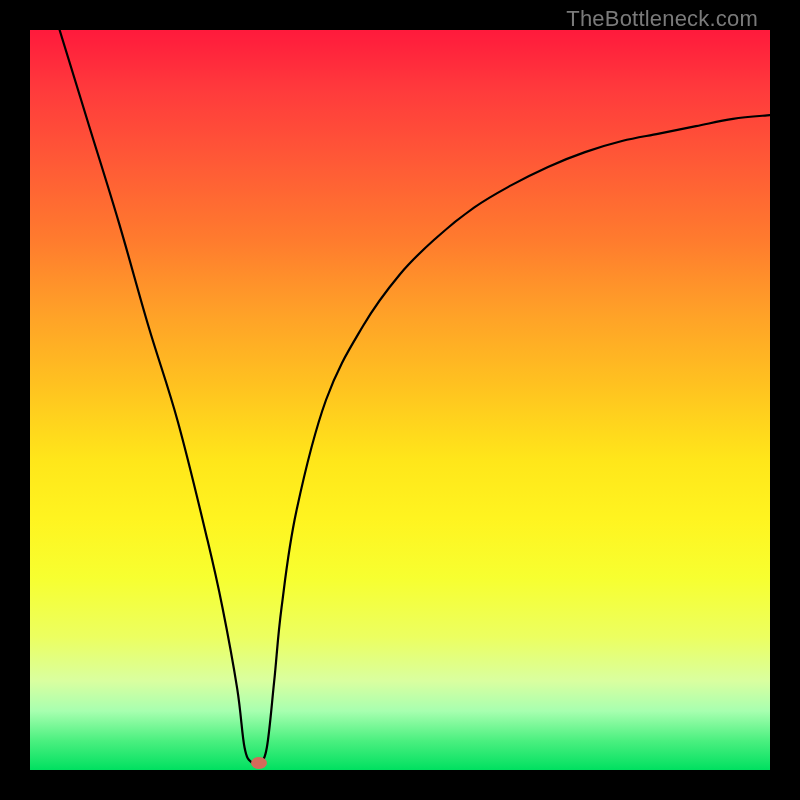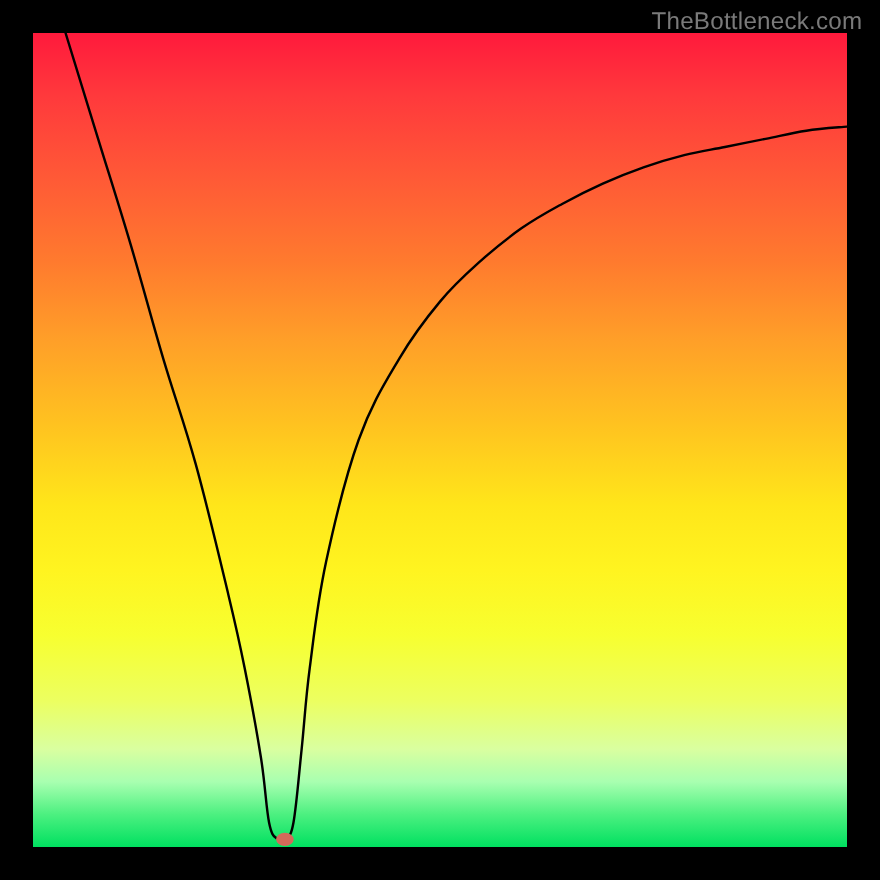--- a/index.html
+++ b/index.html
@@ -38,21 +38,21 @@
       #ecff60 82%,
       #d9ffa0 88%,
       #a8ffb0 92%,
       #4cf080 96%,
       #00e060 100%
     );
   }
   .attribution {
     position: absolute;
     top: 6px;
-    right: 16px;
+    right: 42px;
     color: #7a7a7a;
     font-size: 22px;
     letter-spacing: 0.2px;
     user-select: none;
     text-align: center;
   }
   svg.curve {
     position: absolute;
     left: 0;
     top: 0;

